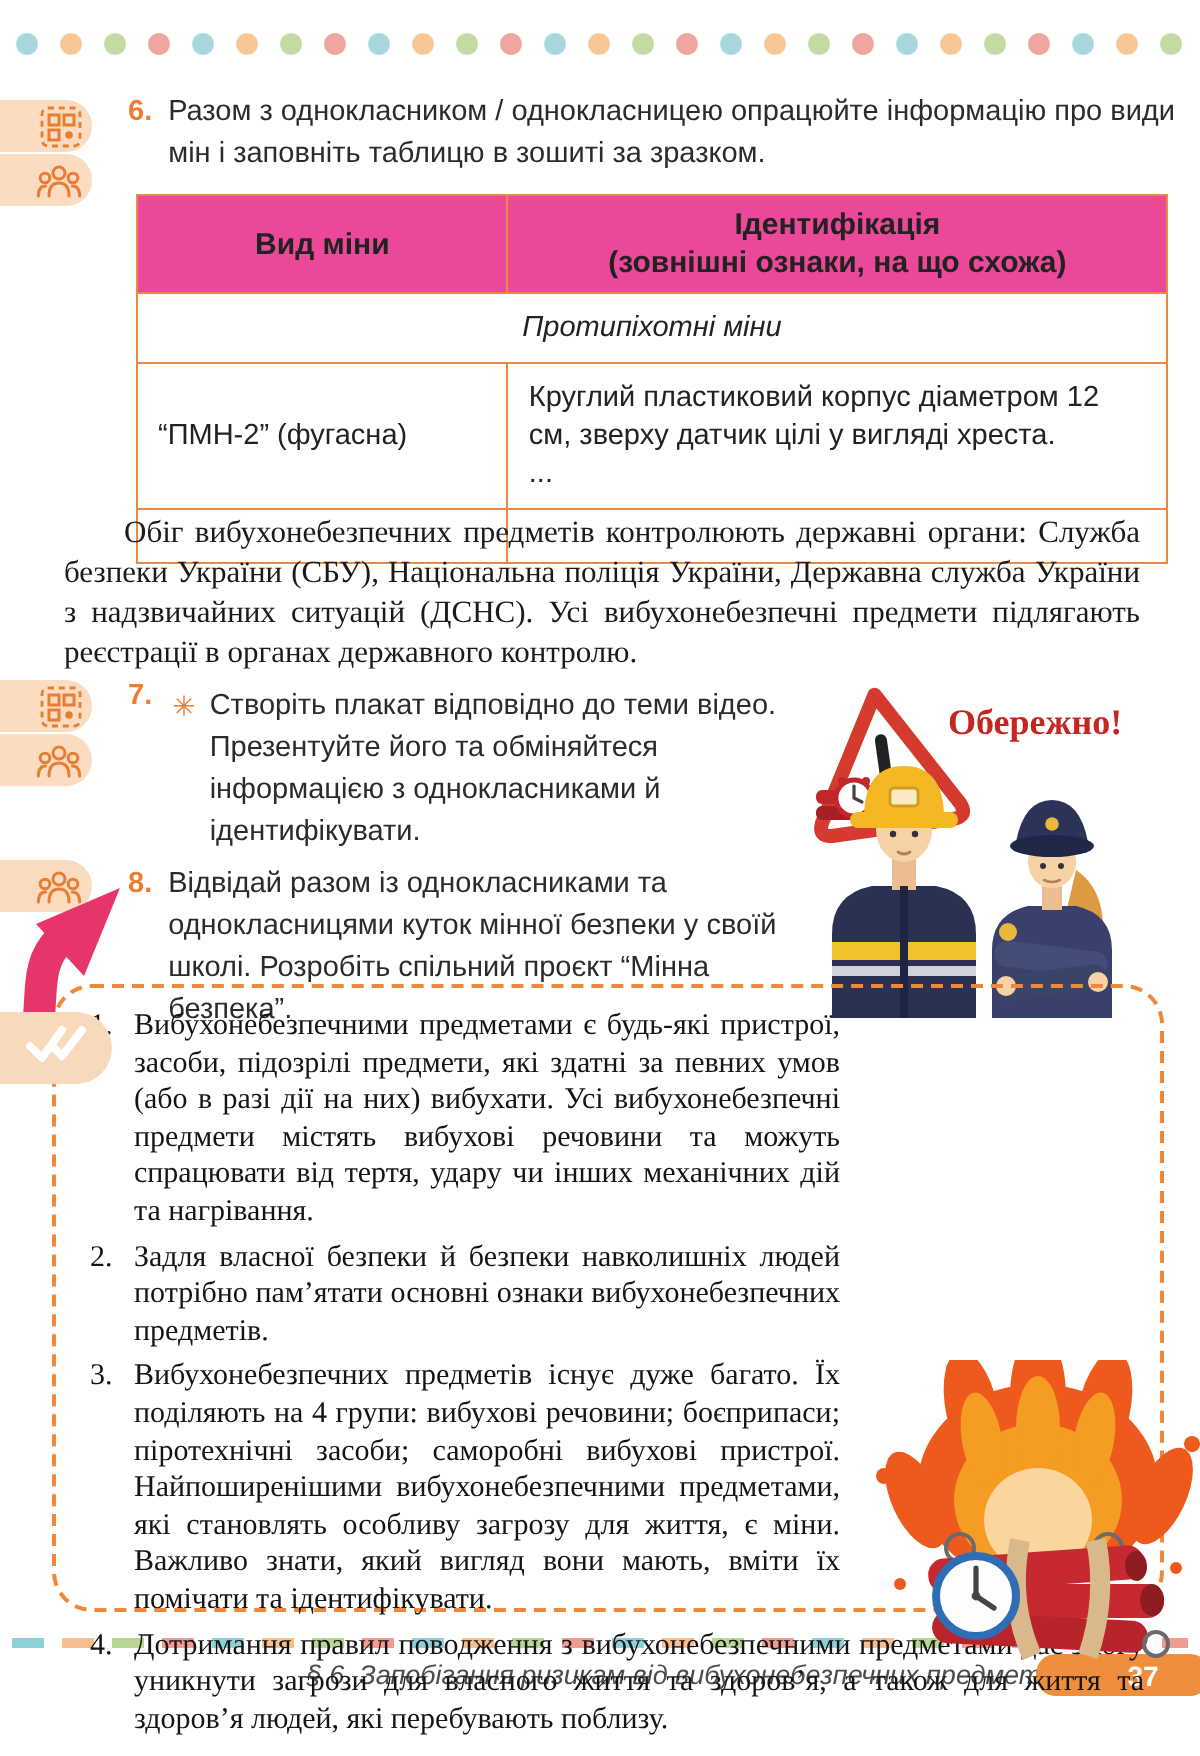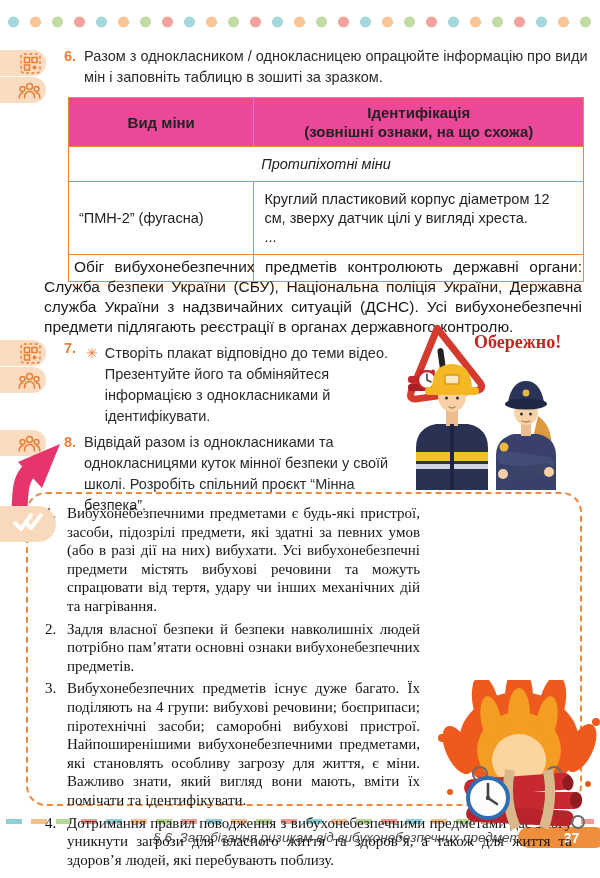--- a/index.html
+++ b/index.html
@@ -34,25 +34,25 @@
   
   .minetable{position:absolute;left:68px;top:97px;width:516px;border-collapse:collapse;font-size:14.5px;color:#222;}
   .minetable td,.minetable th{border:1.6px solid #E88A44;padding:5px 10px;}
   .minetable .hdr{background:#ec4899;font-weight:bold;text-align:center;height:40px;font-size:15px;line-height:19px;}
   .minetable .section td{text-align:center;font-style:italic;height:24px;font-size:14.5px;}
   .minetable .datarow td{vertical-align:middle;height:62px;line-height:19px;}
   .minetable .empty td{height:16px;}
   .col1{width:36%;}
 
   
-  .paragraph{position:absolute;left:44px;top:257px;width:538px;font-family:Liberation Sans, sans-serif;
+  .paragraph{position:absolute;left:32px;top:257px;width:538px;font-family:Liberation Serif, serif;
     font-size:15.5px;line-height:20px;text-align:justify;text-indent:30px;color:#1a1a1a;}
 
   
-  .warn-illus{position:absolute;left:400px;top:320px;width:188px;height:170px;}
+  .warn-illus{position:absolute;left:400px;top:339px;width:188px;height:170px;}
   .warn-label{position:absolute;left:74px;top:12px;font-family:"Liberation Serif",serif;
     font-weight:bold;color:#C5261F;font-size:18px;}
 
   
   .arrow{position:absolute;left:0;top:436px;z-index:5;}
 
   
   .rulebox{position:absolute;left:26px;top:492px;width:556px;height:314px;box-sizing:border-box;
     border:2px dashed #F0873A;border-radius:20px;padding:10px 8px 6px 17px;z-index:1;}
   .explosion-float{float:right;width:152px;height:128px;margin-top:172px;}

